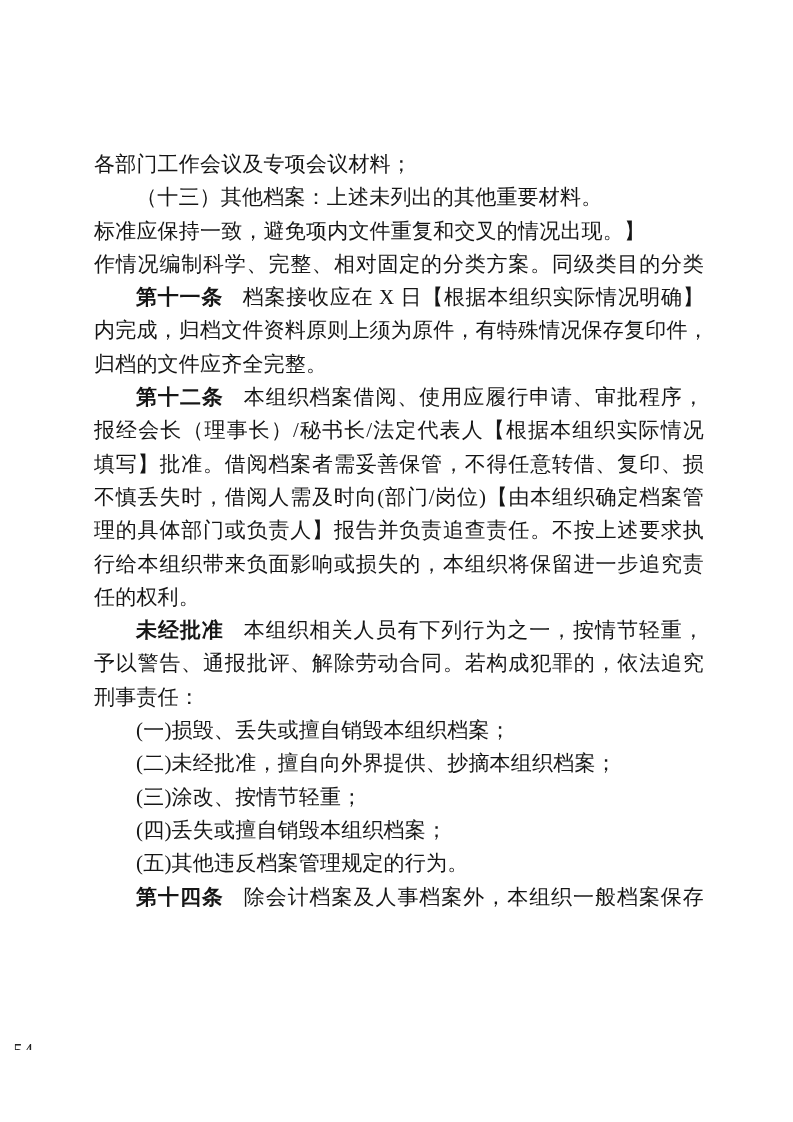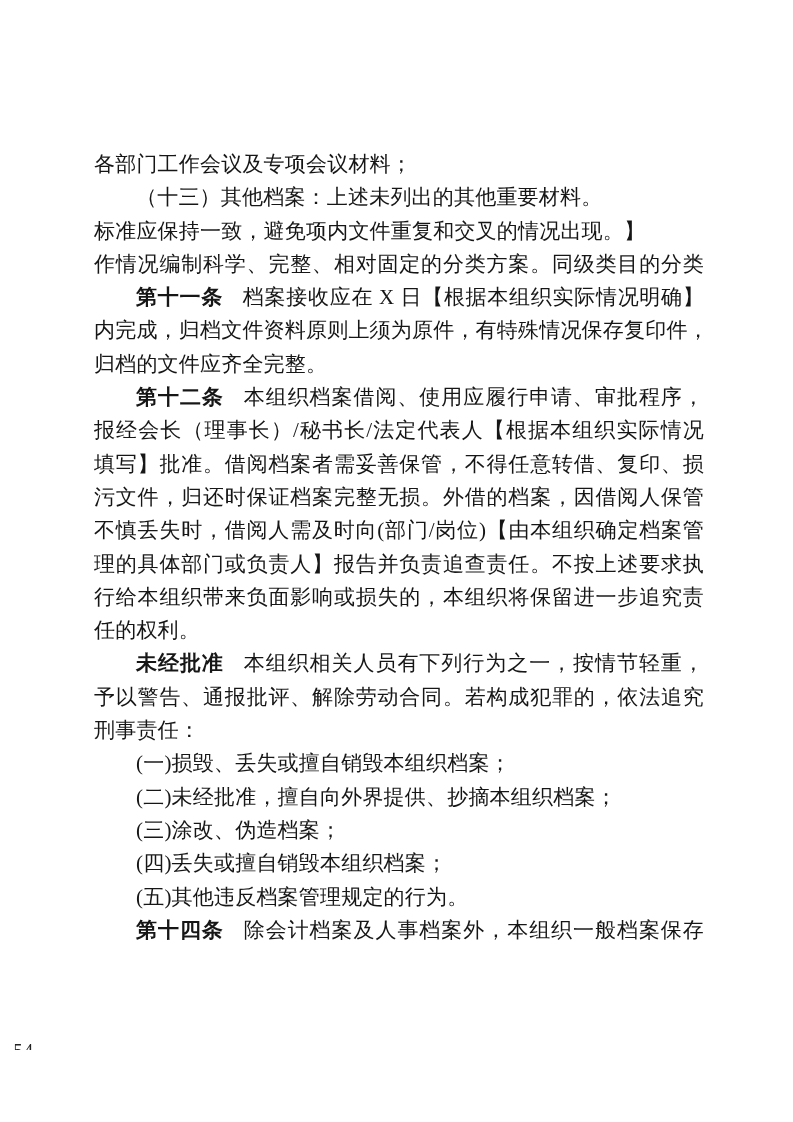--- a/index.html
+++ b/index.html
@@ -71,41 +71,40 @@
     <div class="line fill">内完成，归档文件资料原则上须为原件，有特殊情况保存复印件，</div>
 
     <div class="line">归档的文件应齐全完整。</div>
 
     <div class="line indent fill"><span class="art">第十二条</span><span>本组织档案借阅、使用应履行申请、审批程序，</span></div>
 
     <div class="line fill">报经会长（理事长）/秘书长/法定代表人【根据本组织实际情况</div>
 
     <div class="line fill">填写】批准。借阅档案者需妥善保管，不得任意转借、复印、损</div>
 
-    <div class="line fill">污文件，归还时保证档案完整无损。外借的档案，因借阅人保管</div>
 
     <div class="line fill">不慎丢失时，借阅人需及时向(部门/岗位)【由本组织确定档案管</div>
 
     <div class="line fill">理的具体部门或负责人】报告并负责追查责任。不按上述要求执</div>
 
     <div class="line fill">行给本组织带来负面影响或损失的，本组织将保留进一步追究责</div>
 
     <div class="line">任的权利。</div>
 
     <div class="line indent fill"><span class="art">未经批准</span><span>本组织相关人员有下列行为之一，按情节轻重，</span></div>
 
     <div class="line fill">予以警告、通报批评、解除劳动合同。若构成犯罪的，依法追究</div>
 
     <div class="line">刑事责任：</div>
 
     <div class="line indent">(一)损毁、丢失或擅自销毁本组织档案；</div>
 
     <div class="line indent">(二)未经批准，擅自向外界提供、抄摘本组织档案；</div>
 
-    <div class="line indent">(三)涂改、伪造档案；</div>
+    <div class="line indent">(三)涂改、按情节轻重；</div>
 
     <div class="line indent">(四)丢失或擅自销毁本组织档案；</div>
 
     <div class="line indent">(五)其他违反档案管理规定的行为。</div>
 
     <div class="line indent fill"><span class="art">第十四条</span><span>除会计档案及人事档案外，本组织一般档案保存</span></div>
 
   </div>
 
   <div class="footer">- 54 -</div>

